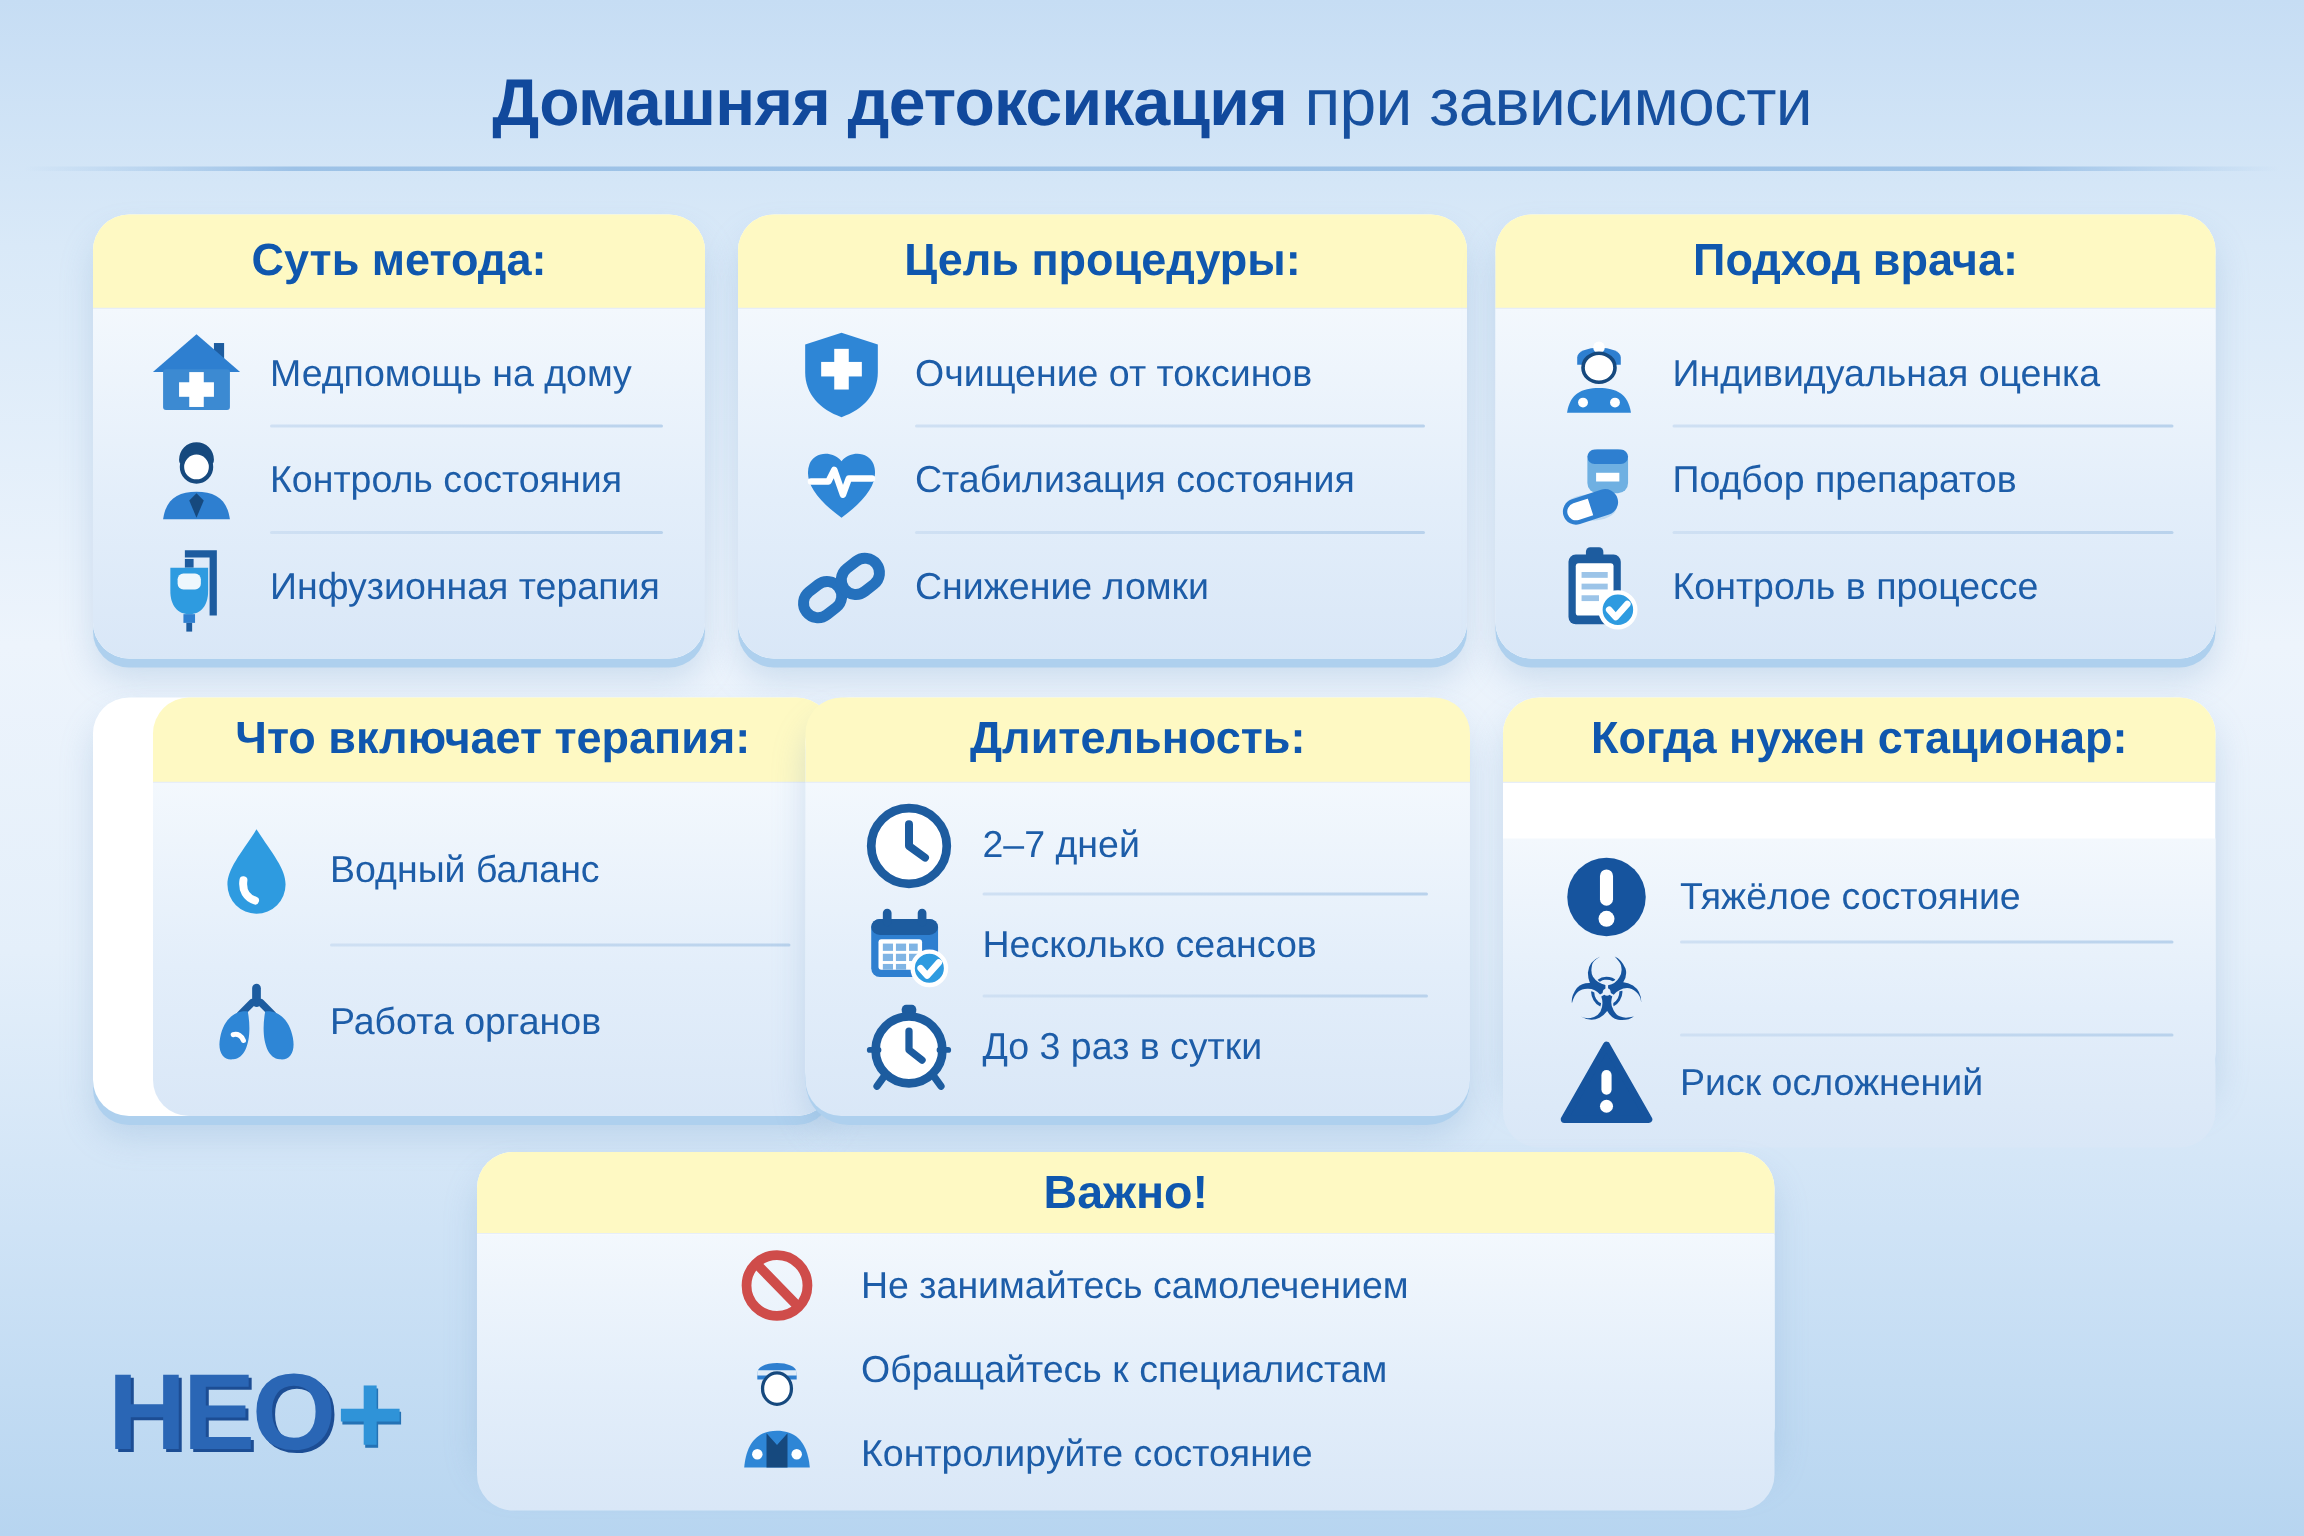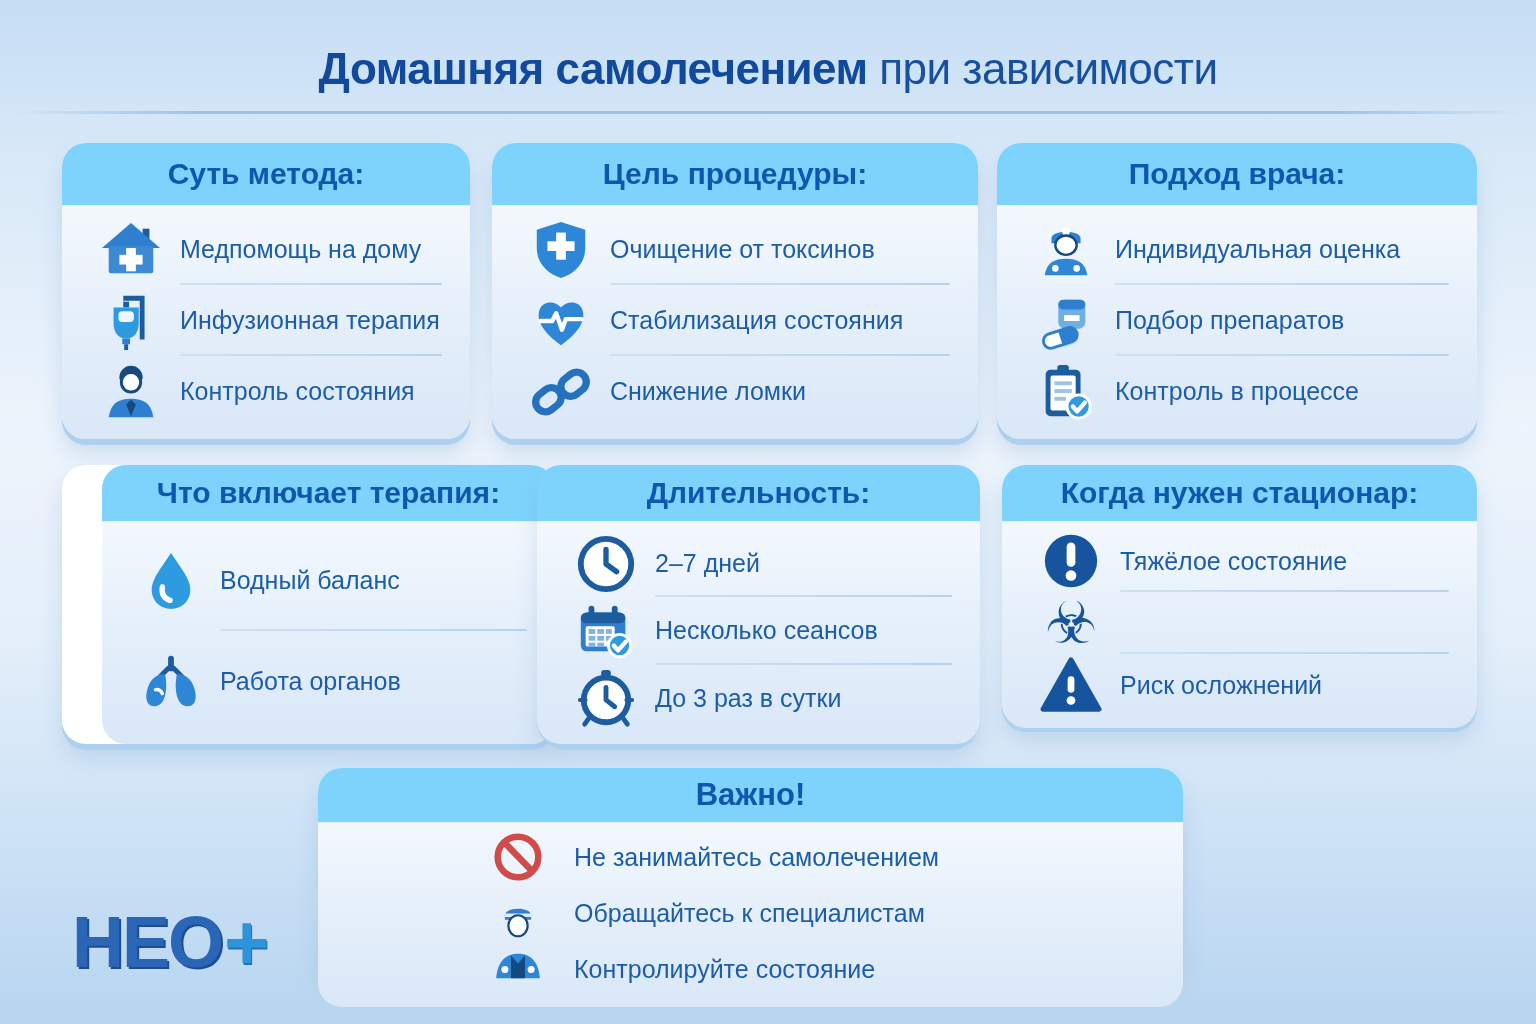--- a/index.html
+++ b/index.html
@@ -24,21 +24,21 @@
   }
 
   
   .card{
     position:absolute;border-radius:24px;background:#fff;
     box-shadow:0 6px 0 var(--card-edge,#aed0ee), 0 14px 22px rgba(120,162,205,.28);
     display:flex;flex-direction:column;
   }
   .card-header{
     flex:0 0 auto;display:flex;align-items:center;justify-content:center;
-    background:#7dd3fc;border-radius:24px 24px 0 0;border-bottom:1px solid #e7eef8;
+    background:#fef9c3;border-radius:24px 24px 0 0;border-bottom:1px solid #e7eef8;
     font-weight:700;font-size:30px;color:var(--header,#0f57ae);
   }
   .card-body{
     flex:1;display:flex;flex-direction:column;
     background:linear-gradient(180deg,#f3f8fd 0%,#e3eefa 55%,#d9e7f7 100%);
     border-radius:0 0 24px 24px;
     padding:8px 26px 12px 38px;
   }
   .item{flex:1;display:flex;align-items:center;gap:18px;position:relative;min-height:0;}
   .item:not(:last-child)::after{
@@ -50,21 +50,21 @@
   .glyph{font-family:"DejaVu Sans",sans-serif;font-size:58px;line-height:62px;color:#16549e;display:block;}
   .item-label{font-size:25px;font-weight:500;color:var(--item-text,#1d5da8);white-space:nowrap;text-align:right;}
 
   
   .c1{left:62px;top:143px;width:408px;height:296px;}
   .c2{left:492px;top:143px;width:486px;height:296px;}
   .c3{left:997px;top:143px;width:480px;height:296px;}
   .c1 .card-header,.c2 .card-header,.c3 .card-header{height:62px;}
   .c4{left:62px;top:465px;width:453px;height:279px;padding-left:40px;}
   .c5{left:537px;top:465px;width:443px;height:279px;border-radius:29px;}
-  .c6{left:1002px;top:465px;width:475px;height:261px;}
+  .c6{left:1002px;top:465px;width:475px;height:261px;gap:37px;}
   .c4 .card-header,.c5 .card-header,.c6 .card-header{height:56px;}
 
   
   .c7{left:318px;top:768px;width:865px;height:208px;}
   .c7 .card-header{height:54px;font-size:31px;}
   .c7 .card-body{padding:6px 30px 10px 172px;}
   .c7 .item{gap:28px;overflow:visible;}
   .c7 .item:not(:last-child)::after{display:none;}
   .c7 .icon{flex:0 0 56px;width:56px;height:56px;}
   .c7 .icon svg{width:52px;height:52px;}
@@ -76,62 +76,62 @@
         letter-spacing:-2px;display:flex;}
   .logo .neo{color:#2a66b5;text-shadow:2px 2px 0 #1c4d94;}
   .logo .plus{color:#2f93d8;font-size:78px;margin-left:2px;text-shadow:1px 2px 0 #2472b5;}
 </style>
 </head>
 <body>
 
 <div id="canvas">
 
   <div class="page-title">
-    <span class="t-bold">Домашняя самолечением</span><span class="t-reg"> при зависимости</span>
+    <span class="t-bold">Домашняя детоксикация</span><span class="t-reg"> при зависимости</span>
   </div>
   <div class="title-rule"></div>
 
   <div class="card c1">
     <div class="card-header">Суть метода:</div>
     <div class="card-body">
       <div class="item">
         <span class="icon">
             <svg viewBox="0 0 64 64">
               <rect x="44" y="10" width="7" height="12" fill="#1d5c9f"></rect>
               <path d="M32 4 2 30h60z" fill="#2e7fd0"></path>
               <rect x="9" y="28" width="46" height="28" rx="2" fill="#3c8ad2"></rect>
               <rect x="27" y="30" width="10" height="24" fill="#ffffff"></rect>
               <rect x="20" y="37" width="24" height="10" fill="#ffffff"></rect>
             </svg>
           </span>
         <span class="item-label">Медпомощь на дому</span>
+      </div>
+      <div class="item">
+        <span class="icon">
+            <svg viewBox="0 0 64 64">
+              <path d="M20 17a12 12 0 0 1 24 0c0 2-1 3-1 3-2-6-5-8-11-8s-9 2-11 8c0 0-1-1-1-3z" fill="#16497e"></path>
+              <circle cx="32" cy="22" r="10" fill="#ffffff" stroke="#16497e" stroke-width="3"></circle>
+              <path d="M9 58c2-14 10-19 23-19s21 5 23 19z" fill="#2e7fd0"></path>
+              <path d="M32 40l-5 5 5 12 5-12z" fill="#16497e"></path>
+            </svg>
+          </span>
+        <span class="item-label">Контроль состояния</span>
       </div>
       <div class="item">
         <span class="icon">
             <svg viewBox="0 0 64 64">
               <path d="M24 6h22v5H46v40h-5V11H24z" fill="#1d5c9f"></path>
               <rect x="24" y="12" width="6" height="6" fill="#1d5c9f"></rect>
               <path d="M14 18h26v16c0 10-5 16-13 16s-13-6-13-16z" fill="#2e9be0"></path>
               <rect x="19" y="22" width="16" height="11" rx="4" fill="#ffffff" opacity=".92"></rect>
               <rect x="23" y="50" width="8" height="6" fill="#2e7fd0"></rect>
               <rect x="25" y="56" width="4" height="6" fill="#1d5c9f"></rect>
             </svg>
           </span>
         <span class="item-label">Инфузионная терапия</span>
-      </div>
-      <div class="item">
-        <span class="icon">
-            <svg viewBox="0 0 64 64">
-              <path d="M20 17a12 12 0 0 1 24 0c0 2-1 3-1 3-2-6-5-8-11-8s-9 2-11 8c0 0-1-1-1-3z" fill="#16497e"></path>
-              <circle cx="32" cy="22" r="10" fill="#ffffff" stroke="#16497e" stroke-width="3"></circle>
-              <path d="M9 58c2-14 10-19 23-19s21 5 23 19z" fill="#2e7fd0"></path>
-              <path d="M32 40l-5 5 5 12 5-12z" fill="#16497e"></path>
-            </svg>
-          </span>
-        <span class="item-label">Контроль состояния</span>
       </div>
     </div>
   </div>
 
   <div class="card c2">
     <div class="card-header">Цель процедуры:</div>
     <div class="card-body">
       <div class="item">
         <span class="icon">
             <svg viewBox="0 0 64 64">

